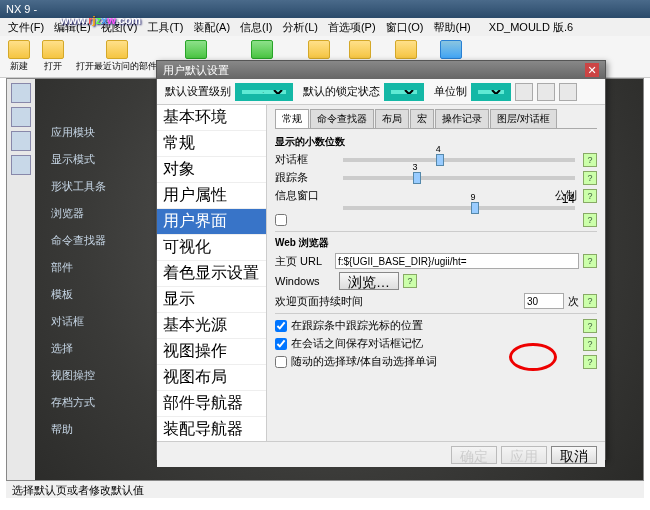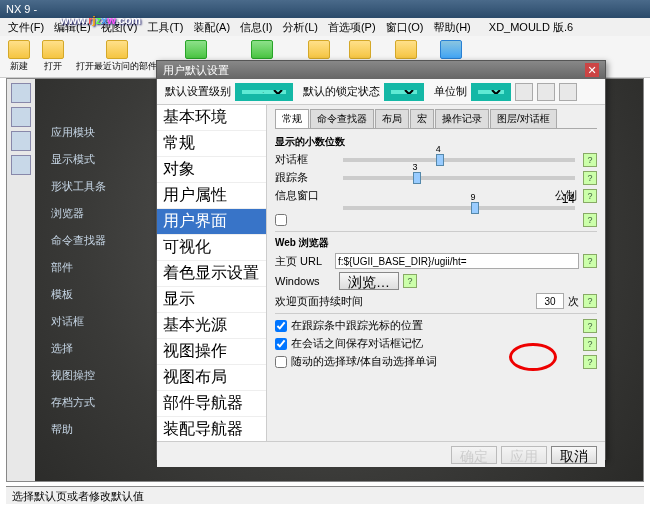--- a/index.html
+++ b/index.html
@@ -39,21 +39,21 @@
 .row-lbl { width: 60px; }
 .slider { flex: 1; height: 4px; background: #ccc; position: relative; margin: 0 8px; }
 .thumb { position: absolute; top: -4px; width: 8px; height: 12px; background: #9cf; border: 1px solid #58a; }
 .help { width: 14px; height: 14px; background: #cfa; border: 1px solid #8a6; text-align: center; line-height: 12px; font-size: 9px; color: #464; }
 .inp { border: 1px solid #aaa; background: #fff; padding: 1px 2px; font-size: 10px; height: 16px; }
 .btn { border: 1px solid #888; background: linear-gradient(#f8f8f8,#ddd); padding: 1px 8px; font-size: 14px; height: 18px; }
 .chk { display: flex; align-items: center; gap: 4px; margin: 3px 0; font-size: 10px; }
 .chk input { width: 12px; height: 12px; }
 .dlg-foot { height: 26px; border-top: 1px solid #ccc; display: flex; justify-content: flex-end; align-items: center; gap: 4px; padding: 0 8px; background: #f0f0f0; }
 .circle { position: absolute; border: 3px solid #e00; border-radius: 50%; width: 48px; height: 28px; pointer-events: none; z-index: 30; }
-.statusbar { position: absolute; bottom: 6px; left: 6px; right: 6px; height: 18px; background: #f0f0f0; border-top: 1px solid #888; padding: 2px 6px; font-size: 10px; }
+.statusbar { position: absolute; bottom: 12px; left: 6px; right: 6px; height: 18px; background: #f0f0f0; border-top: 1px solid #888; padding: 2px 6px; font-size: 10px; }
 hr.sep { margin: 4px 0; border: none; border-top: 1px solid #ccc; }
 </style>
 </head>
 <body>
 
 <div class="titlebar">
   <span>NX 9 -</span>
 </div>
 
 <div class="menubar">
@@ -225,21 +225,21 @@
           <div class="help" style="margin-left:4px">?</div>
         </div>
       <div class="row">
           <span class="row-lbl">Windows</span>
           <button class="btn" style="margin-left:4px">浏览…</button>
           <div class="help" style="margin-left:4px">?</div>
         </div>
       <div class="row">
           <span style="width:110px">欢迎页面持续时间</span>
           <span style="flex:1"></span>
-          <input class="inp" style="width: 28px; text-align: center;" value="30">
+          <input class="inp" style="width: 40px; text-align: left;" value="30">
           <span style="margin:0 4px">次</span>
           <div class="help">?</div>
         </div>
 
       <hr class="sep">
       <div class="chk">
           <input type="checkbox" checked="" style="">
           <span>在跟踪条中跟踪光标的位置</span>
           <div class="help" style="margin-left:auto">?</div>
         </div>

